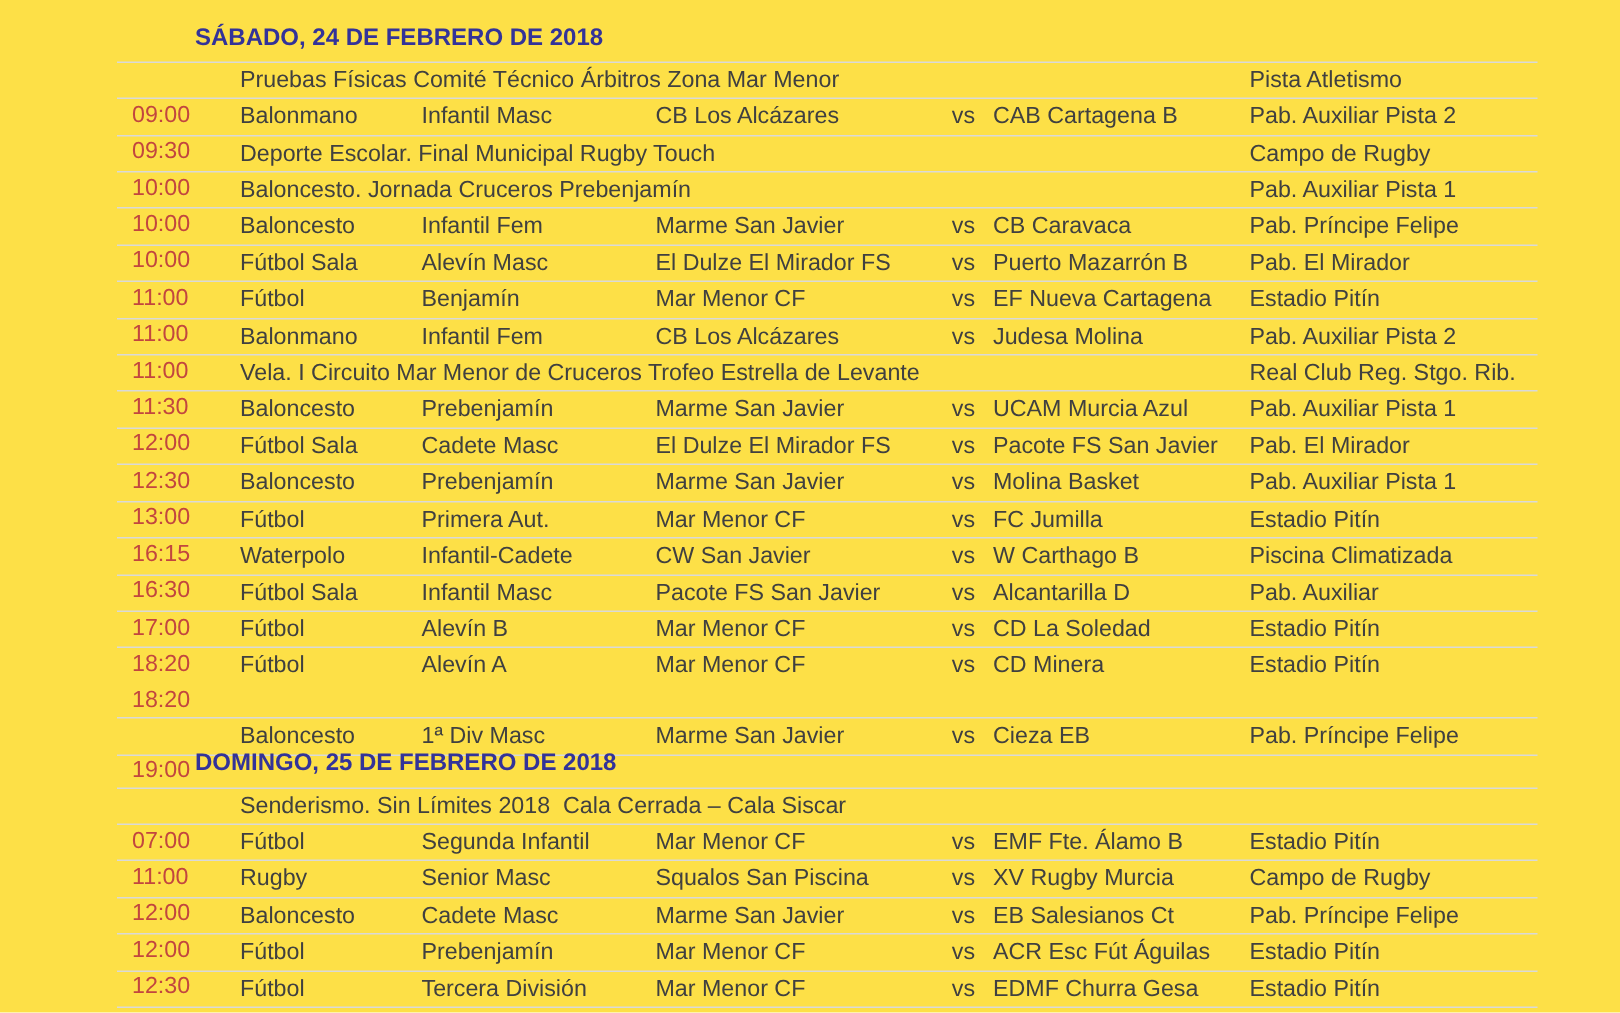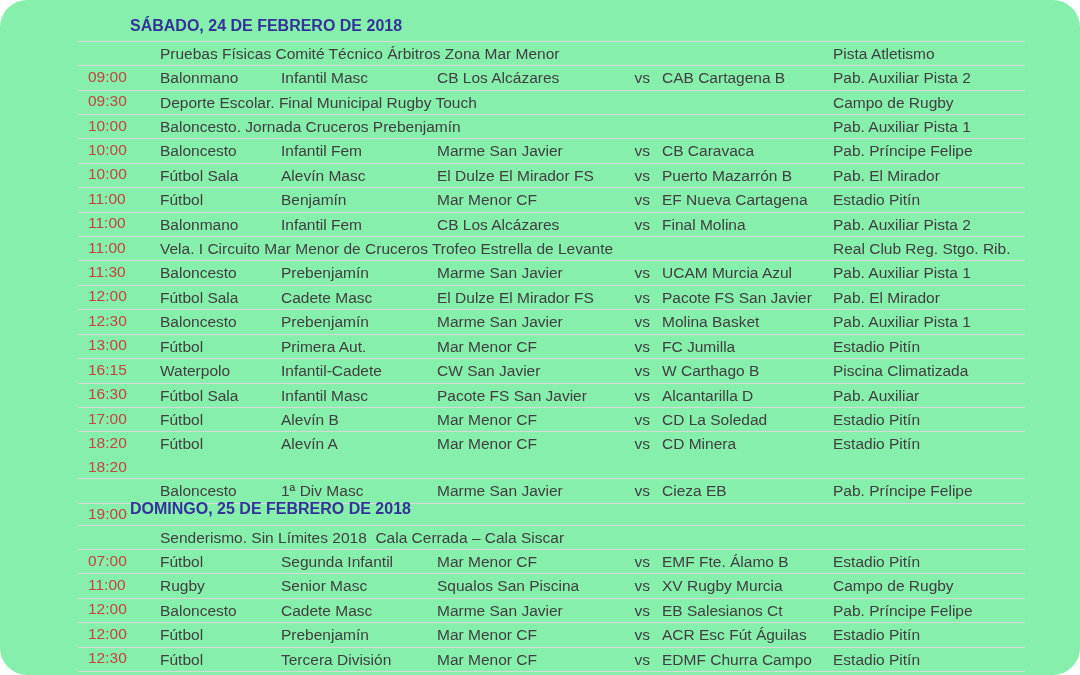--- a/index.html
+++ b/index.html
@@ -36,21 +36,21 @@
   .c-cat{left:203px;}
   .c-t1{left:359px;}
   .c-vs{left:542px;width:30px;text-align:right;}
   .c-t2{left:584px;}
   .c-venue{left:755px;}
   .c-event{left:82px;}
 </style>
 </head>
 <body>
 
-<div class="page" id="page" style="--blue: #333399; --red: #c2463f; --ink: #404040; --line: #d9d9d9; background: #86efac; border-radius: 27px;">
+<div class="page" id="page" style="--blue: #333399; --red: #c2463f; --ink: #404040; --line: #d9d9d9; background: #fde047;">
   <div class="tablewrap" id="tbl">
       <div class="sec-title" style="top: 14px;">SÁBADO, 24 DE FEBRERO DE 2018</div>
       <div class="row" style="top: 40.7px;">
         <span class="cell c-time">09:00</span>
         <span class="cell c-event">Pruebas Físicas Comité Técnico Árbitros Zona Mar Menor</span>
         <span class="cell c-venue">Pista Atletismo</span>
       </div>
       <div class="row" style="top: 65.12px;">
         <span class="cell c-time">09:30</span>
         <span class="cell c-sport">Balonmano</span>
@@ -96,21 +96,21 @@
         <span class="cell c-vs">vs</span>
         <span class="cell c-t2">EF Nueva Cartagena</span>
         <span class="cell c-venue">Estadio Pitín</span>
       </div>
       <div class="row" style="top: 211.64px;">
         <span class="cell c-time">11:00</span>
         <span class="cell c-sport">Balonmano</span>
         <span class="cell c-cat">Infantil Fem</span>
         <span class="cell c-t1">CB Los Alcázares</span>
         <span class="cell c-vs">vs</span>
-        <span class="cell c-t2">Final Molina</span>
+        <span class="cell c-t2">Judesa Molina</span>
         <span class="cell c-venue">Pab. Auxiliar Pista 2</span>
       </div>
       <div class="row" style="top: 236.06px;">
         <span class="cell c-time">11:30</span>
         <span class="cell c-event">Vela. I Circuito Mar Menor de Cruceros Trofeo Estrella de Levante</span>
         <span class="cell c-venue">Real Club Reg. Stgo. Rib.</span>
       </div>
       <div class="row" style="top: 260.48px;">
         <span class="cell c-time">12:00</span>
         <span class="cell c-sport">Baloncesto</span>
@@ -233,21 +233,21 @@
         <span class="cell c-vs">vs</span>
         <span class="cell c-t2">ACR Esc Fút Águilas</span>
         <span class="cell c-venue">Estadio Pitín</span>
       </div>
       <div class="row" style="top: 646.6px;">
         <span class="cell c-time">17:00</span>
         <span class="cell c-sport">Fútbol</span>
         <span class="cell c-cat">Tercera División</span>
         <span class="cell c-t1">Mar Menor CF</span>
         <span class="cell c-vs">vs</span>
-        <span class="cell c-t2">EDMF Churra Campo</span>
+        <span class="cell c-t2">EDMF Churra Gesa</span>
         <span class="cell c-venue">Estadio Pitín</span>
       </div>
       <div class="row" style="top: 671.02px;">
         <span class="cell c-time"></span>
         <span class="cell c-sport"></span>
         <span class="cell c-cat"></span>
         <span class="cell c-t1"></span>
         <span class="cell c-vs"></span>
         <span class="cell c-t2"></span>
         <span class="cell c-venue"></span>

